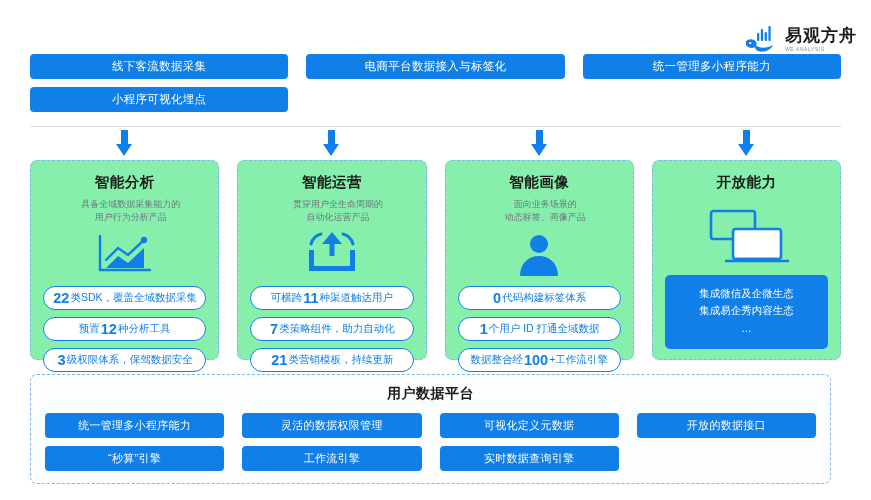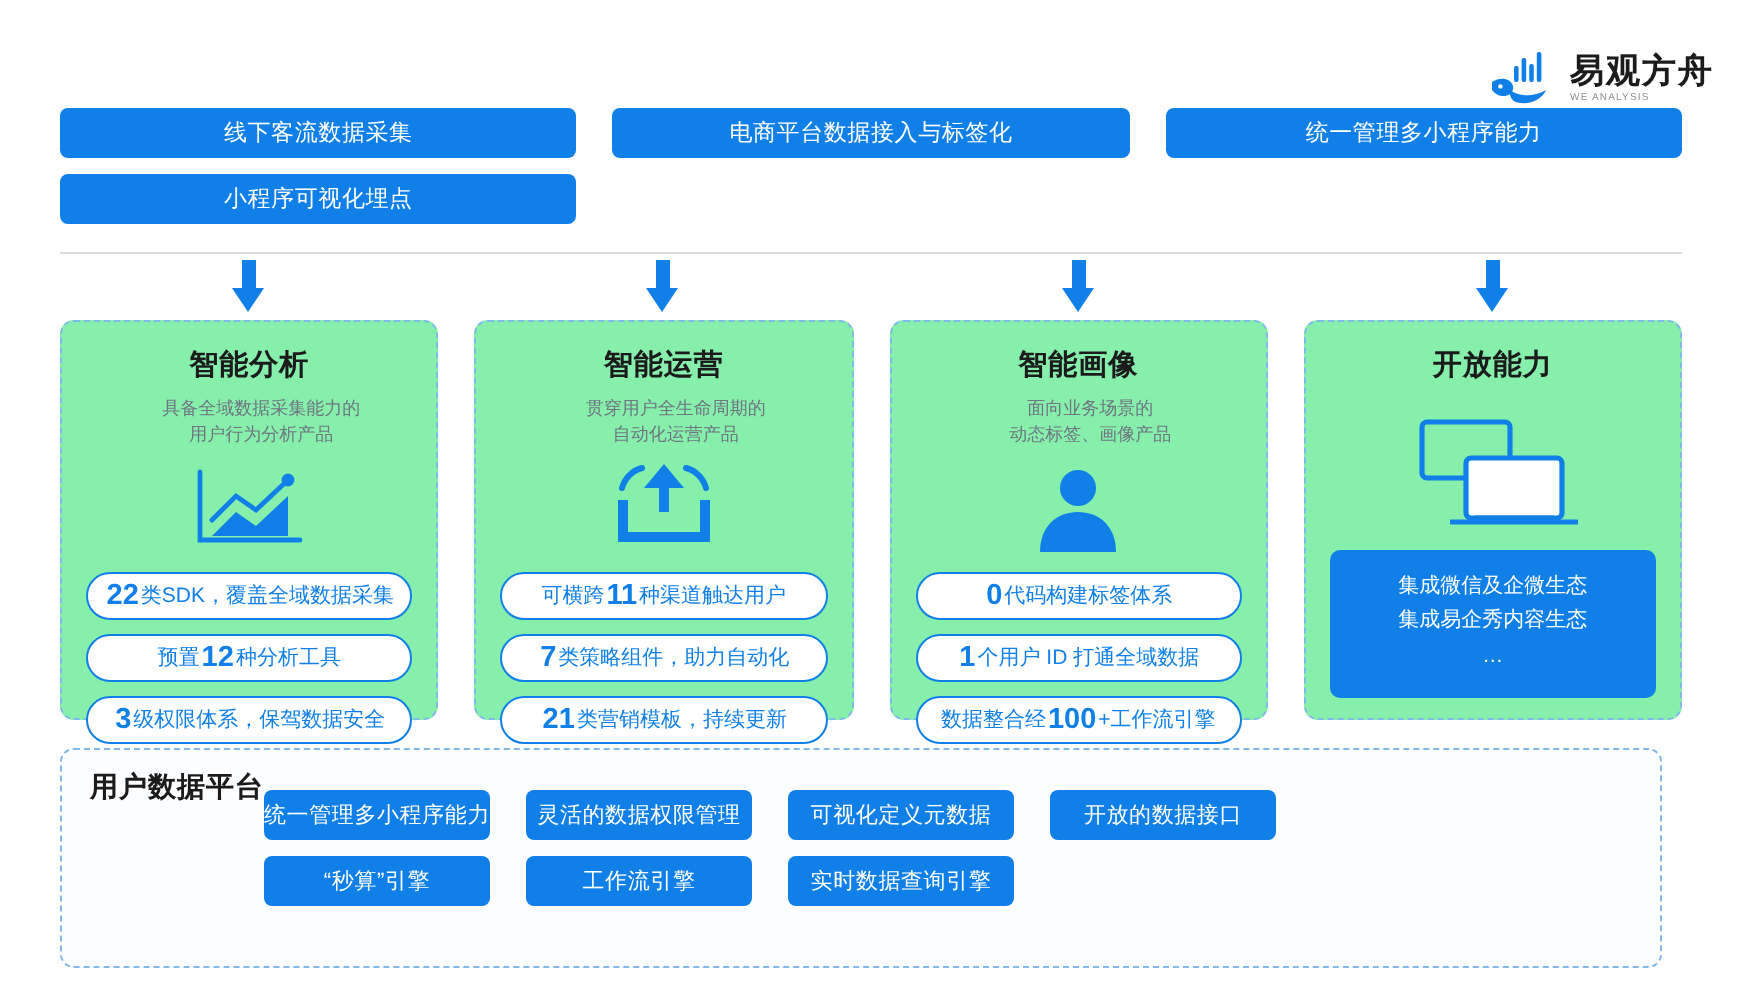--- a/index.html
+++ b/index.html
@@ -118,21 +118,21 @@
     padding: 10px 6px 12px 6px;
   }
 
   
   .platform {
     position: absolute; left: 30px; right: 40px; top: 374px; height: 110px;
     border: 1px dashed #7fb8ea;
     border-radius: 7px;
     background: #fbfdff;
     padding: 10px 14px 12px 14px;
-    display: flex; flex-direction: row;
+    display: flex; flex-direction: column;
   }
   .platform-title {
     text-align: center; font-size: 14px; font-weight: bold; color: #1b1b1b;
     letter-spacing: .5px;
   }
   .platform-grid {
     margin-top: 10px;
     display: grid;
     grid-template-columns: repeat(4, 1fr);
     grid-auto-rows: 25px;

